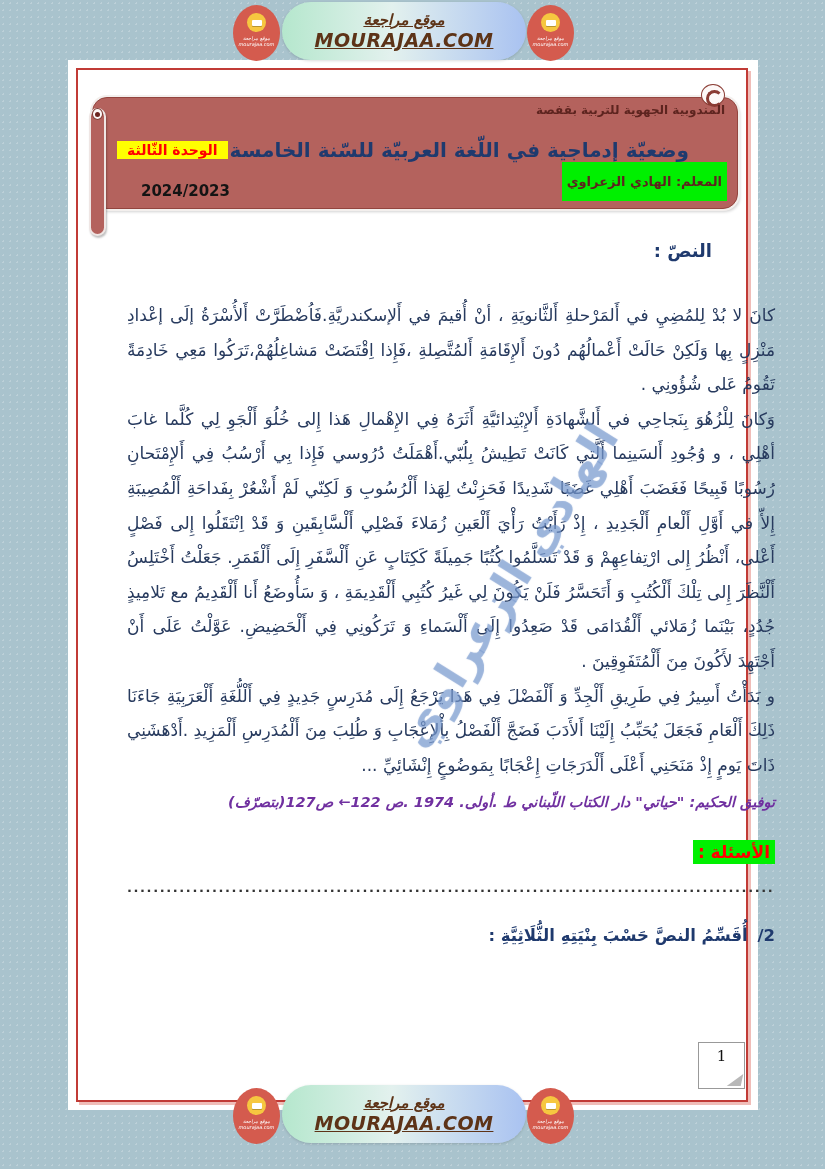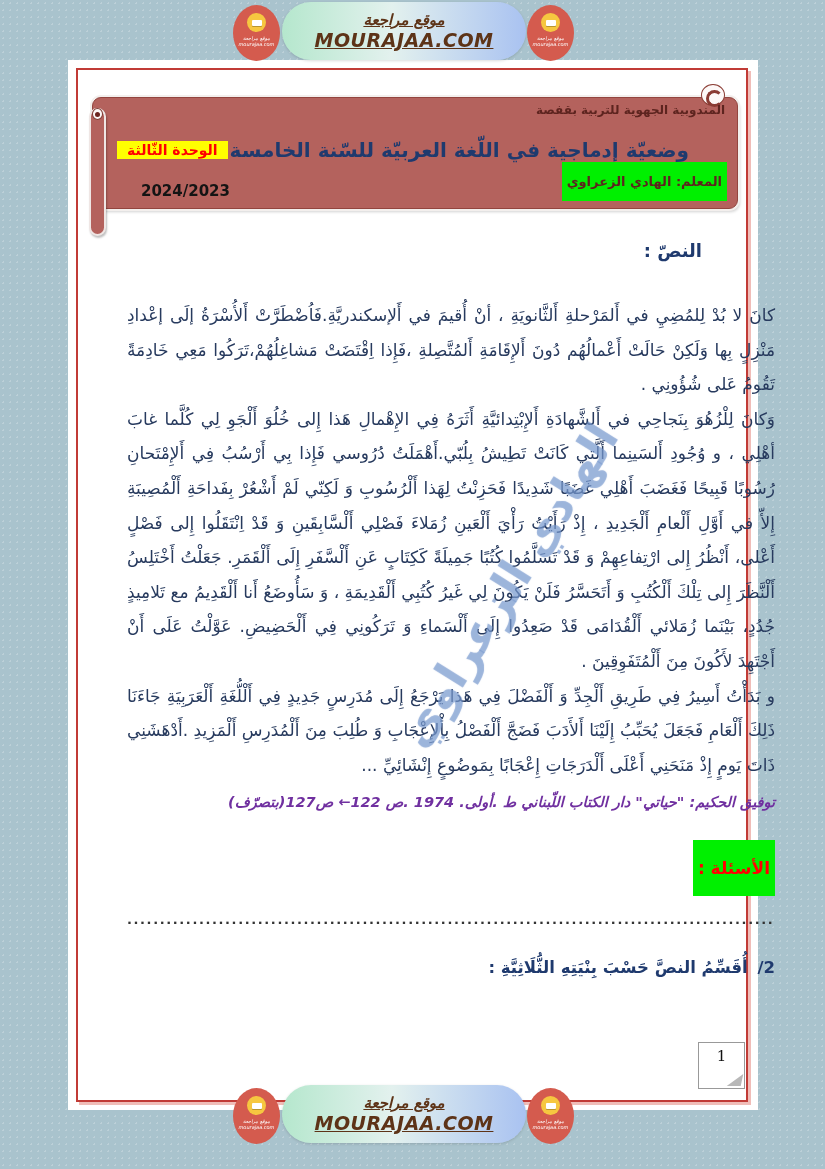--- a/index.html
+++ b/index.html
@@ -51,21 +51,21 @@
     border:2px solid #c13b36;
     box-shadow:3px 3px 0 #f0bdb8;
     background:#ffffff; z-index:6;
   }
 
   
   .scroll-box {
     position:absolute; left:14px; top:27px; width:646px; height:112px;
     background:#b4625d;
     border:1px solid #93453f;
-    border-radius:9px;
+    border-radius:15px;
     box-shadow:0 0 0 2px #f3efed, 2px 3px 3px rgba(0,0,0,0.18);
   }
   .scroll-roll {
     position:absolute; left:-4px; top:10px; width:17px; height:128px;
     background:#b4625d; border:2px solid #efe6e4; border-radius:9px;
     box-shadow:1px 2px 2px rgba(0,0,0,0.25);
   }
   .scroll-roll .curl {
     position:absolute; left:1px; top:-2px; width:11px; height:12px;
     background:#fdf8f7; border-radius:50%; border:1px solid #7d3a33;
@@ -102,39 +102,39 @@
     background:#00f000; color:#5d241f; font-weight:bold; font-size:13px;
     padding:12px 5px; direction:rtl;
   }
   .school-year {
     position:absolute; left:48px; bottom:8px;
     color:#141414; font-weight:bold; font-size:15px;
   }
 
   
   .text-heading {
-    position:absolute; top:170px; right:44px;
+    position:absolute; top:170px; right:34px;
     color:#1f3a6e; font-size:18px; font-weight:bold; direction:rtl;
   }
   .content {
     position:absolute; top:228px; left:13px; width:648px;
     direction:rtl; color:#273a5e;margin-left:36px;
   }
   .content p.bodytext {
     font-size:17px; line-height:34.6px; font-weight:500;
     text-align:justify; text-align-last:right;
   }
   .attribution {
     margin-top:12px; color:#7030a0; font-size:14.5px; font-weight:bold;
     font-style:italic; text-align:right; direction:rtl;
   }
   .questions-heading {
     display:inline-block; margin-top:30px;
     background:#00f000; color:#ff0000; font-weight:bold; font-size:17px;
-    padding:18px 5px;
+    padding:2px 5px;
   }
   .question {
     margin-top:28px; color:#1f3a6e; font-size:16.5px; font-weight:bold; direction:rtl;
   }
   .question .qnum { margin-left:4px; }
   .answer-dots {
     margin-top:16px; height:18px; overflow:hidden; white-space:nowrap;
     color:#333; font-size:13px; font-weight:bold; letter-spacing:1.6px;
     direction:ltr; text-align:left;
   }

